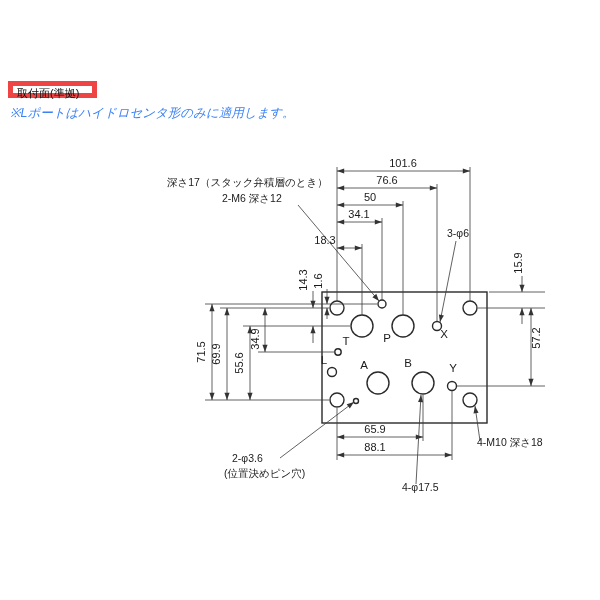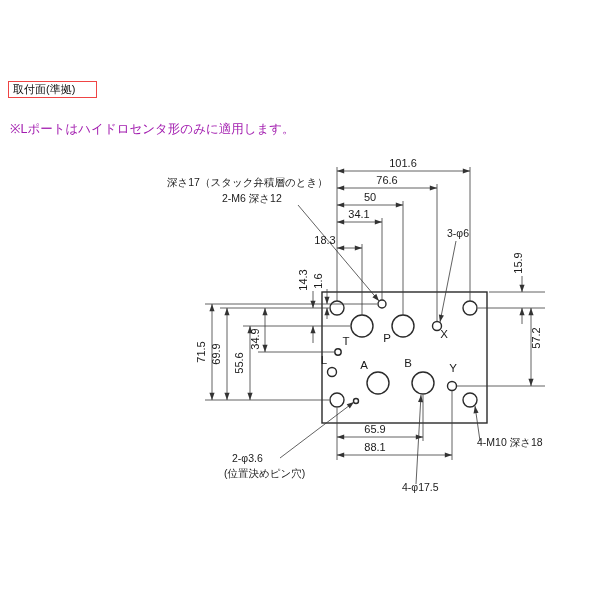--- a/index.html
+++ b/index.html
@@ -1,29 +1,30 @@
 <!DOCTYPE html>
 <html><head>
 <meta charset="utf-8">
 <style>
   html,body { margin:0; padding:0; background:#fff; }
   .canvas {
     position:relative; width:600px; height:600px; background:#ffffff;
     font-family:"Liberation Sans", sans-serif; color:#111; overflow:hidden;
   }
   .hbox {
-    position:absolute; border:1px solid #ef4444; background:#fff;
+    position:absolute; border:5px solid #ef4444; background:#fff;
     font-size:11px; line-height:15px; padding:0 4px; box-sizing:border-box;
     white-space:nowrap; color:#111;
   }
   .hbox1 { left:8px; top:81px; width:89px; height:17px; }
   .hbox2 { left:8px; top:96px; width:146px; height:17px; }
   .note-line {
-    position:absolute; left:10px; top:120px; font-size:12.5px; color:#a21caf;
+    position:absolute; left:10px; top:104px; font-size:12.5px; color:#3b82f6;
     white-space:nowrap;
+    font-style:italic;
   }
   svg { position:absolute; left:0; top:0; }
   svg text { fill:#1a1a1a; font-family:"Liberation Sans", sans-serif; }
   .thick { stroke:#2a2a2a; stroke-width:1.4; fill:none; }
   .thin  { stroke:#3a3a3a; stroke-width:0.8; fill:none; }
   .dim   { font-size:11px; }
   .port  { font-size:11.5px; }
   .callout { font-size:10.5px; }
 </style>
 </head>

